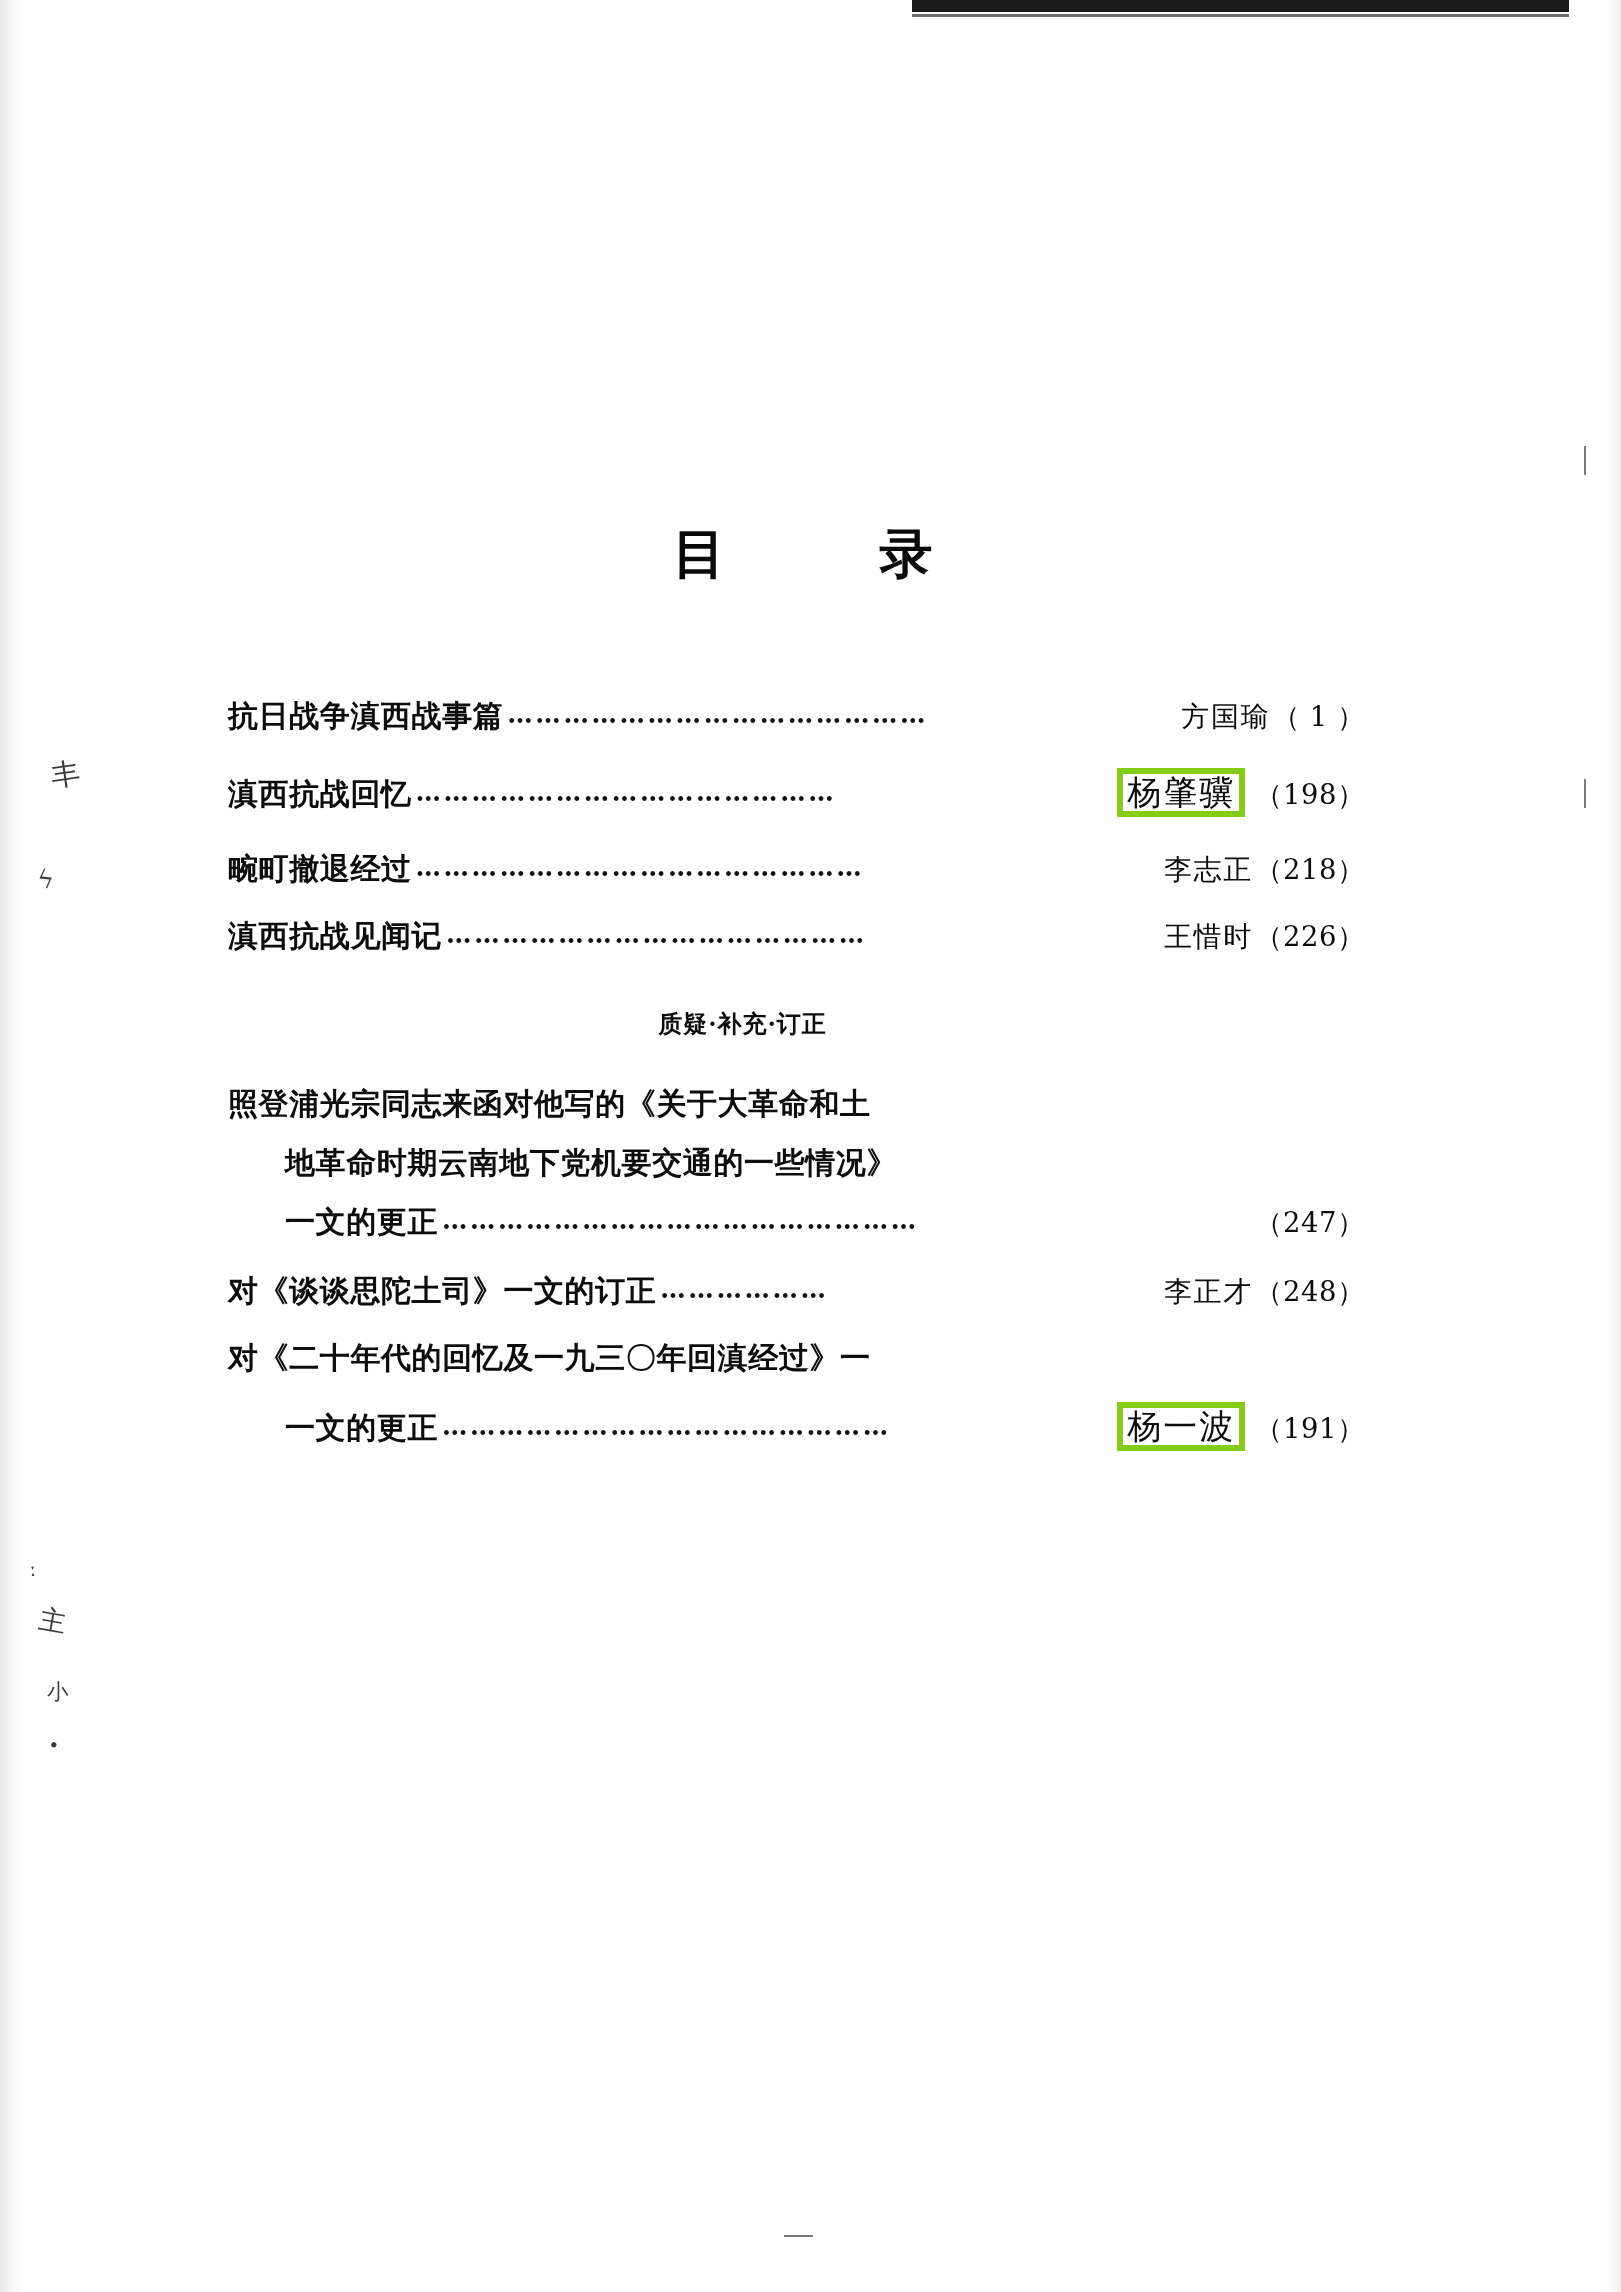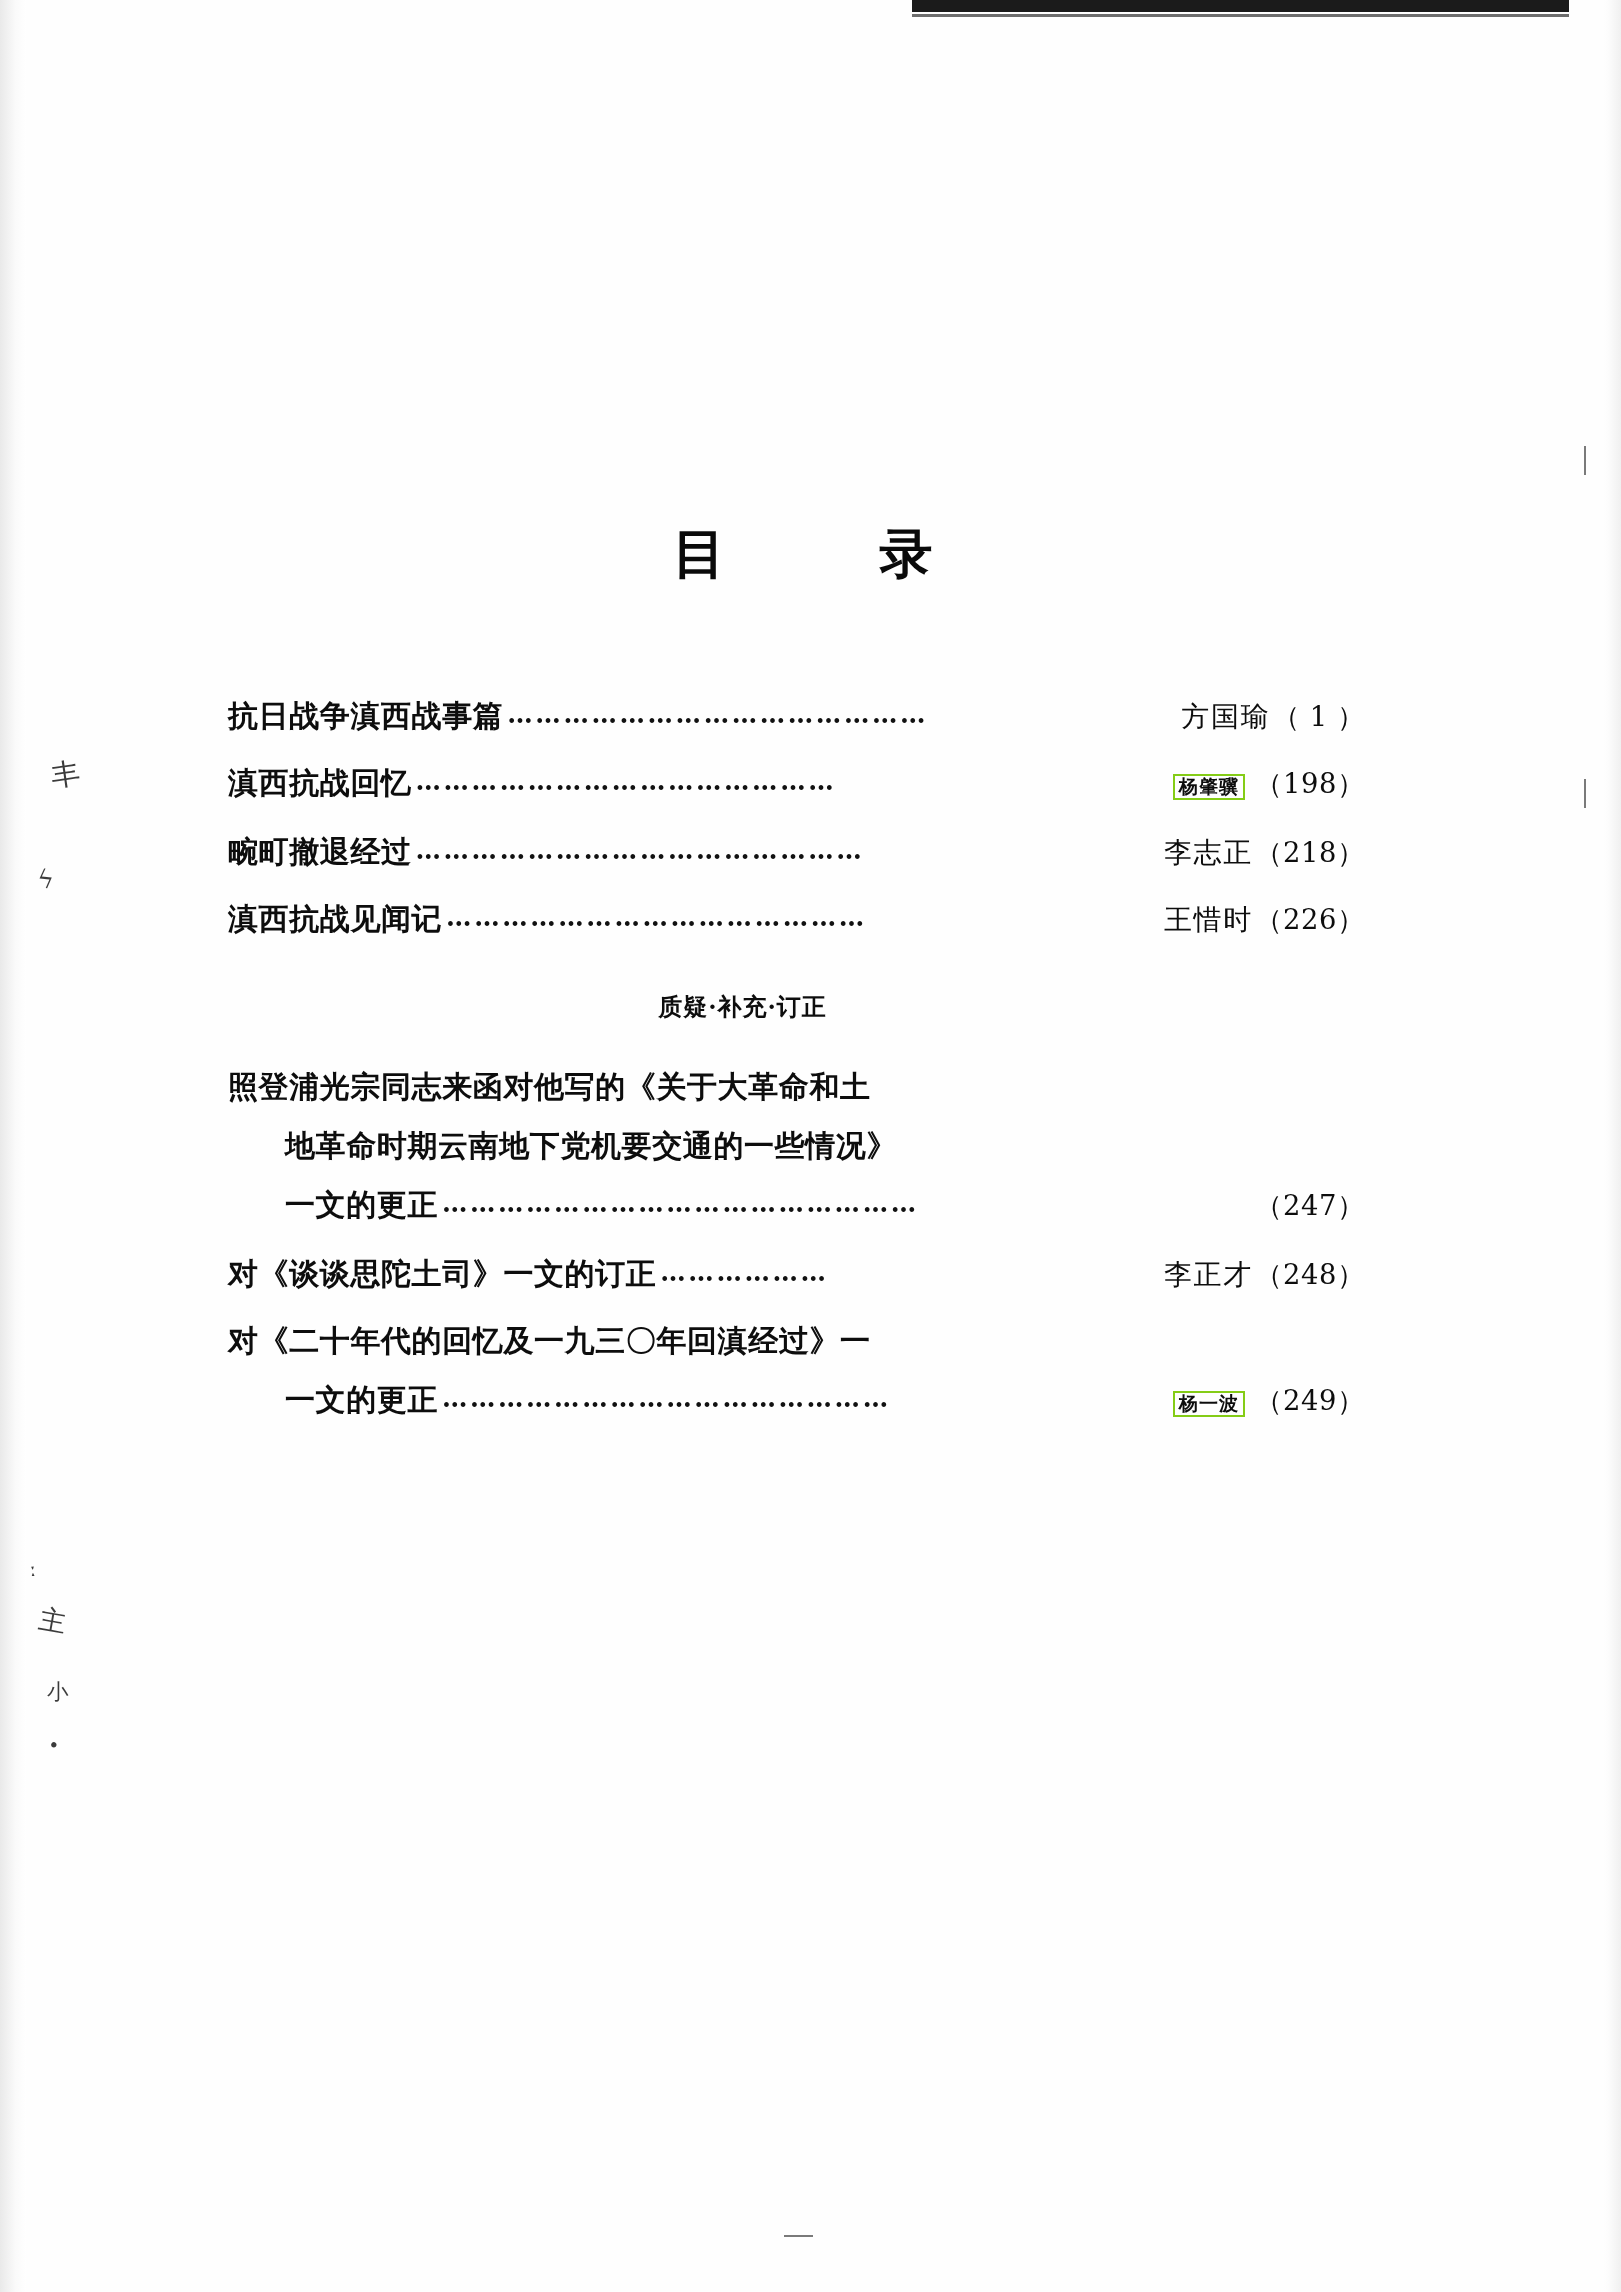--- a/index.html
+++ b/index.html
@@ -129,25 +129,24 @@
     letter-spacing: .06em;
   }
   .entry .pageno {
     flex: 0 0 auto;
     font-size: 27.4px;
     font-weight: normal;
     font-family: "DejaVu Serif", serif;
     margin-left: 2px;
   }
   .author.boxed {
-    border: 2px solid #84cc16;
+    border: 6px solid #84cc16;
     padding: 1px 3.9px 2px 3.9px;
     margin-right: 7.8px;
-    font-size: 19px;
-    font-weight: bold;
+    font-size: 34px;
   }
 
   .section-head {
     text-align: center;
     font-size: 24px;
     font-weight: bold;
     letter-spacing: .04em;
     margin: 57px 0 49px 0;
     font-family: "DejaVu Serif", "Liberation Serif", serif;
     padding-right: 108px;
@@ -251,20 +250,20 @@
       </div>
 
       <div class="entry multiline">
         <div class="row">
           <span class="etitle">对《二十年代的回忆及一九三〇年回滇经过》一</span>
         </div>
         <div class="row indent1">
           <span class="etitle">一文的更正</span>
           <span class="leader">…………………………………………</span>
           <span class="author boxed">杨一波</span>
-          <span class="pageno">（249）</span>
+          <span class="pageno">（191）</span>
         </div>
       </div>
 
     </div>
   </div>
 </div>
 
 
 </body></html>

